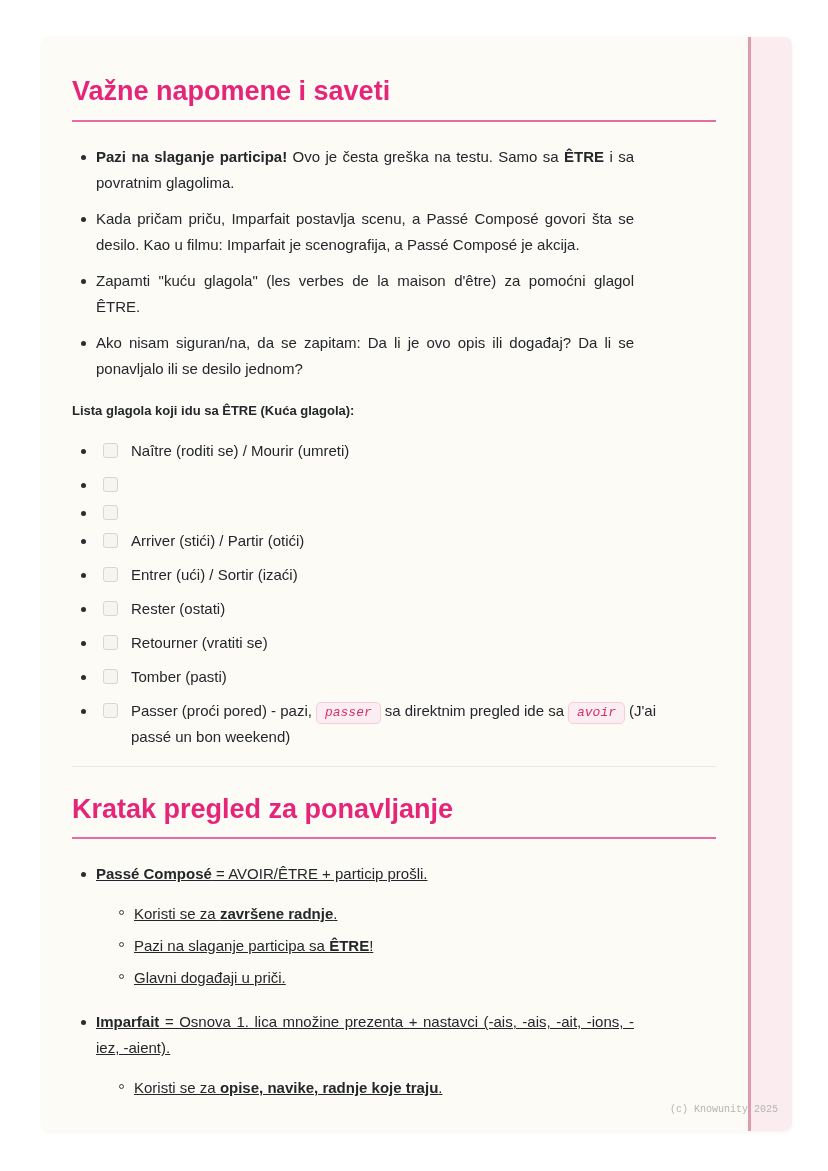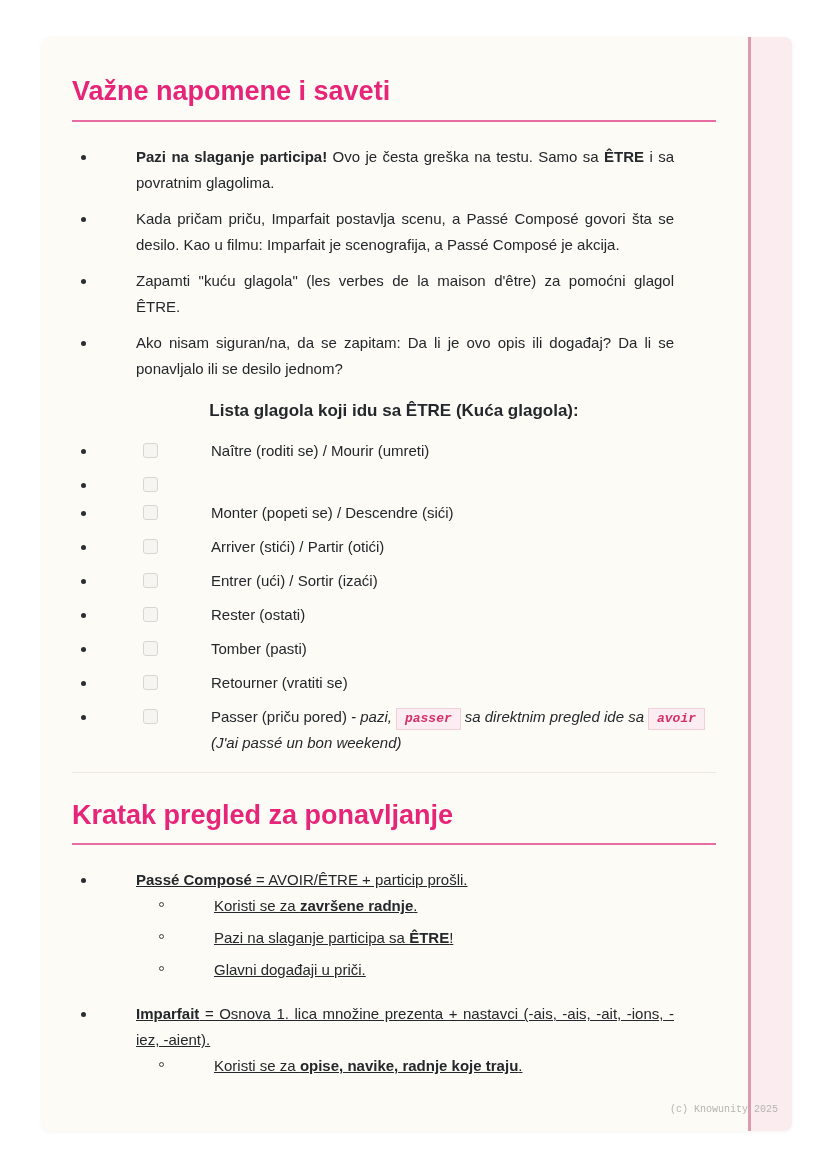--- a/index.html
+++ b/index.html
@@ -45,21 +45,21 @@
     color:var(--accent);
     border-bottom:2px solid var(--underline);
     letter-spacing:0;
   }
   .sec-title.second{margin-top:0;}
   hr.section-divider{
     border:none;border-top:1px solid var(--divider);
     margin:16px 0 28px 0;
   }
   ul{list-style:none;margin:0;padding:0;}
-  li{display:flex;align-items:flex-start;gap:40px;}
+  li{display:flex;align-items:flex-start;}
   .notes li{margin-bottom:10px;}
   .checklist li{margin-bottom:8px;}
   .disc{
     flex:none;width:5px;height:5px;border-radius:50%;
     background:#2a2d31;margin:11px 10px 0 9px;
   }
   .circle{
     flex:none;width:5px;height:5px;border-radius:50%;
     background:transparent;border:1.5px solid #3a3d42;
     margin:9px 10px 0 23px;
@@ -69,40 +69,39 @@
     background:#F6F5F2;border:1px solid #D8D6D1;border-radius:3px;
   }
   .txt{
     flex:1;max-width:538px;
     font-size:15px;line-height:26px;
     text-align:justify;
   }
   .checklist .txt{text-align:left;}
   .sub .txt{text-align:left;}
   .b{font-weight:700;}
-  .i{font-style:italic;}
+  .i{}
   code.chip{
     display:inline-block;
     font-family:"Liberation Mono",monospace;
-    font-style:italic;font-weight:700;font-size:13px;line-height:18px;
+    font-style:italic;font-weight:400;font-size:13px;line-height:18px;
     color:var(--code-text);
     background:var(--code-bg);
     border:1px solid var(--code-border);
-    border-radius:0;
+    border-radius:5px;
     padding:1px 8px;margin:0 4px;
     vertical-align:baseline;
   }
   .list-heading{
-    font-size:17px;font-weight:700;line-height:26px;
+    font-size:13px;font-weight:700;line-height:26px;
     margin:16px 0 14px 0;
-    text-align:center;
   }
   .outline > li{margin-bottom:12px;}
   .outline .body{flex:1;text-decoration:underline;}
-  .sublist{}
+  .sublist{margin-top:14px;}
   .sublist li{margin-bottom:6px;}
   .watermark{
     position:absolute;right:14px;bottom:16px;
     font-size:10px;color:var(--muted);
     z-index:2;
     font-family:Liberation Mono, monospace;
   }
 </style>
 </head>
 <body>
@@ -150,21 +149,20 @@
             </li>
 
             <li>
               <span class="disc"></span>
               <span class="checkbox"></span>
             </li>
 
             <li>
               <span class="disc"></span>
               <span class="checkbox"></span>
-              <div class="txt"><span>Monter (popeti se) / Descendre (sići)</span></div>
             </li>
 
             <li>
               <span class="disc"></span>
               <span class="checkbox"></span>
               <div class="txt"><span>Arriver (stići) / Partir (otići)</span></div>
             </li>
 
             <li>
               <span class="disc"></span>
@@ -174,33 +172,33 @@
 
             <li>
               <span class="disc"></span>
               <span class="checkbox"></span>
               <div class="txt"><span>Rester (ostati)</span></div>
             </li>
 
             <li>
               <span class="disc"></span>
               <span class="checkbox"></span>
+              <div class="txt"><span>Retourner (vratiti se)</span></div>
+            </li>
+
+            <li>
+              <span class="disc"></span>
+              <span class="checkbox"></span>
               <div class="txt"><span>Tomber (pasti)</span></div>
             </li>
 
             <li>
               <span class="disc"></span>
               <span class="checkbox"></span>
-              <div class="txt"><span>Retourner (vratiti se)</span></div>
-            </li>
-
-            <li>
-              <span class="disc"></span>
-              <span class="checkbox"></span>
-              <div class="txt"><span>Passer (priču pored) </span><span class="i">- pazi,</span><code class="chip">passer</code><span class="i">sa direktnim pregled ide sa</span><code class="chip">avoir</code><span class="i">(J'ai passé un bon weekend)</span></div>
+              <div class="txt"><span>Passer (proći pored) </span><span class="i">- pazi,</span><code class="chip">passer</code><span class="i">sa direktnim pregled ide sa</span><code class="chip">avoir</code><span class="i">(J'ai passé un bon weekend)</span></div>
             </li>
           </ul>
       </section>
 
       <hr class="section-divider">
 
       <section>
         <h2 class="sec-title second">Kratak pregled za ponavljanje</h2>
 
         <ul class="outline">

